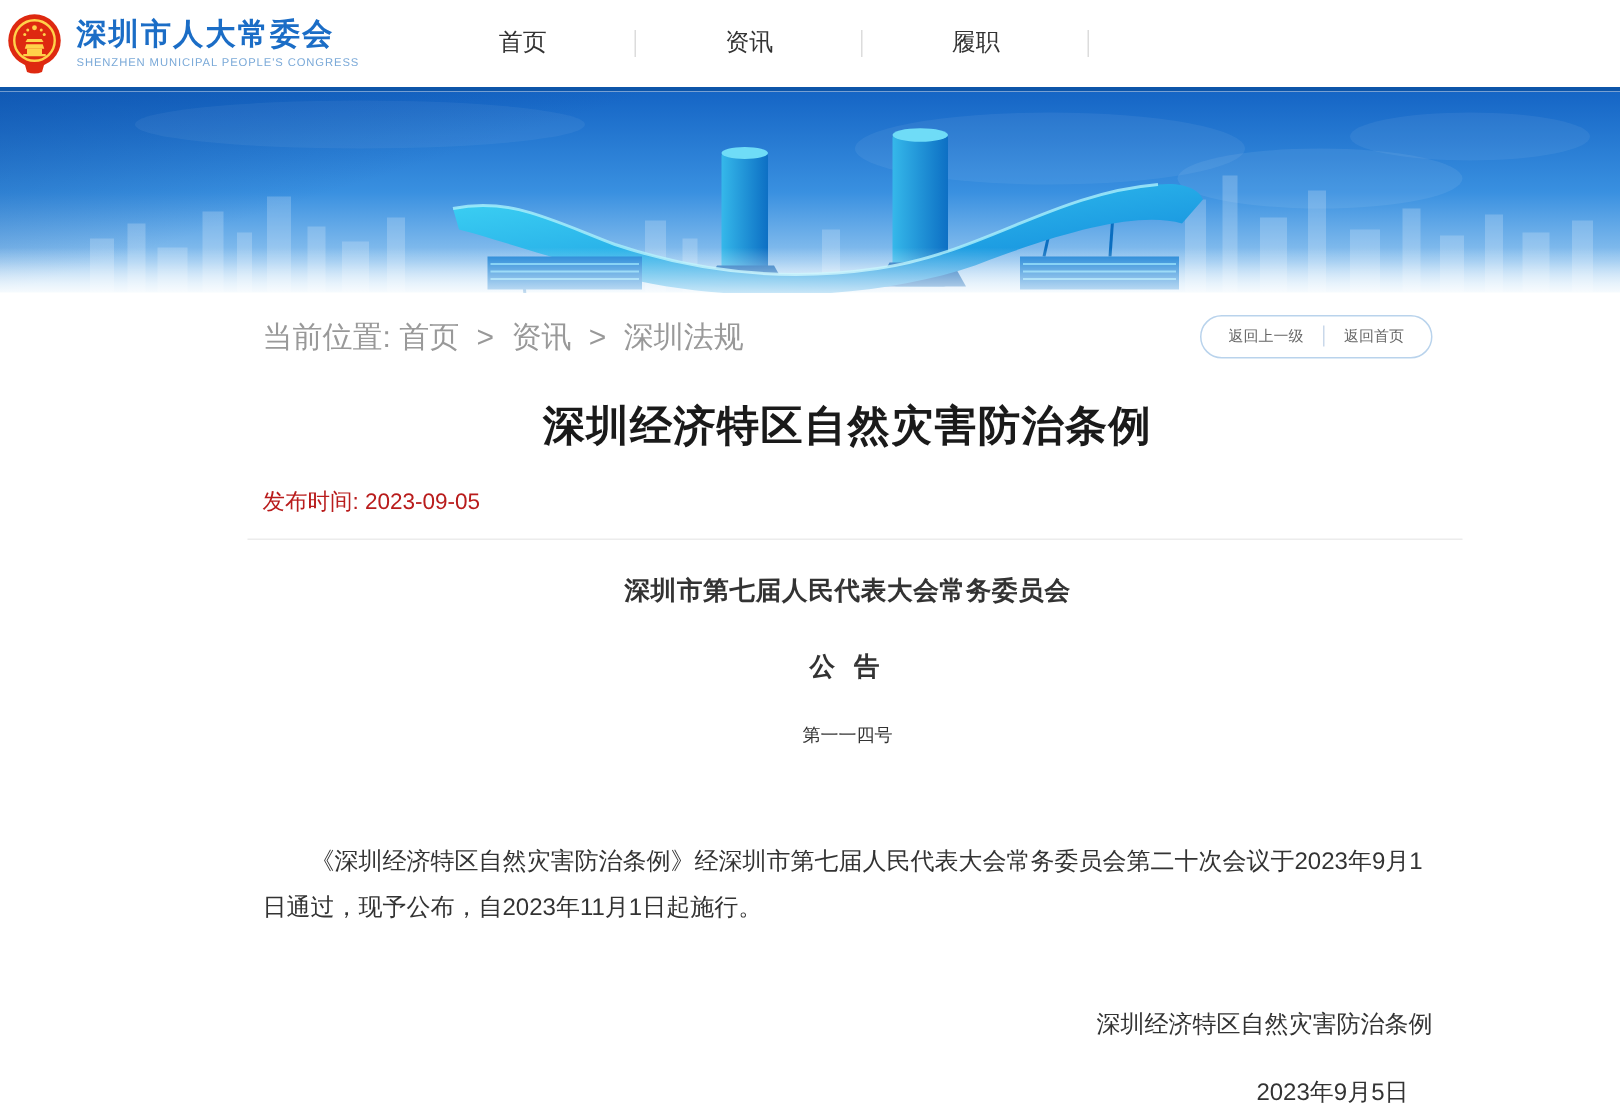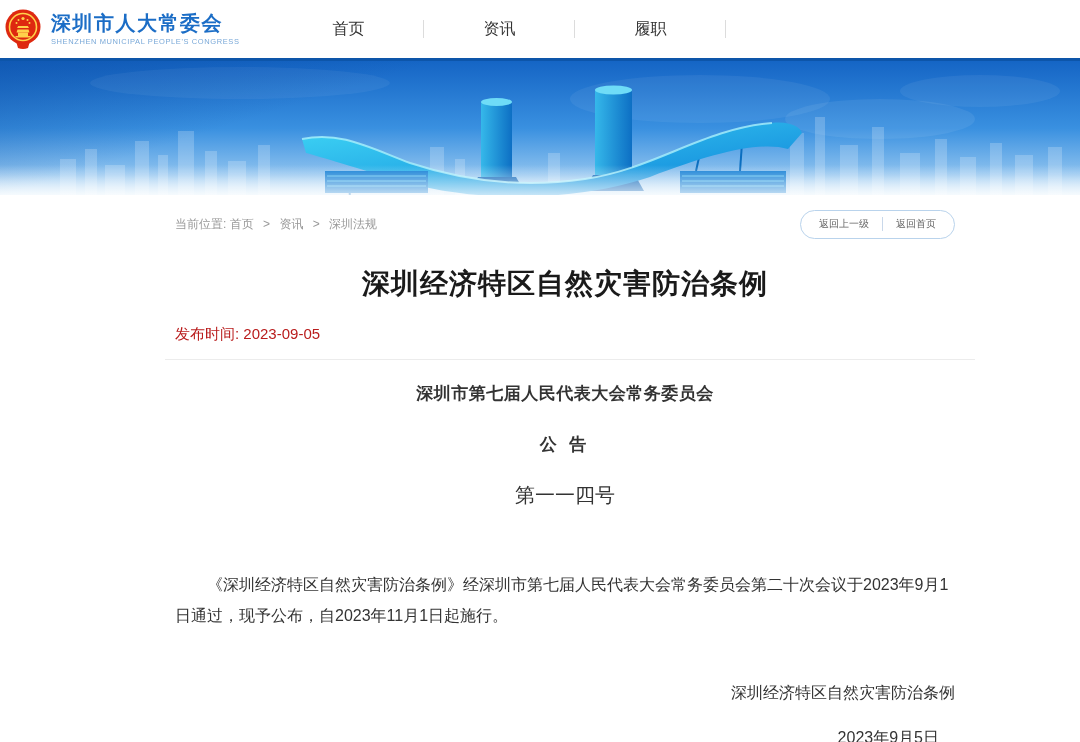--- a/index.html
+++ b/index.html
@@ -60,21 +60,21 @@
     width: 780px;
     margin-left: 175px;
     padding-top: 14px;
   }
   .toolbar-row {
     display: flex;
     justify-content: space-between;
     align-items: center;
     height: 30px;
   }
-  .breadcrumb { font-size: 12px; color: #999; }
+  .breadcrumb { font-size: 20px; color: #999; }
   .breadcrumb .crumb-link { color: #999; cursor: pointer; }
   .breadcrumb .crumb-sep { margin: 0 6px; color: #999; }
   .back-pill {
     display: flex;
     align-items: center;
     border: 1px solid #b9d3ec;
     border-radius: 15px;
     height: 29px;
     padding: 0 18px;
     background: #fff;
@@ -110,21 +110,21 @@
     margin-top: 22px;
     letter-spacing: 0.5px;
   }
   .doc-notice {
     text-align: center;
     font-weight: bold;
     font-size: 17px;
     margin-top: 28px;
     letter-spacing: 4px;
   }
-  .doc-number { text-align: center; font-size: 20px; margin-top: 26px; }
+  .doc-number { text-align: center; font-size: 12px; margin-top: 26px; }
   .doc-body {
     margin-top: 60px;
     line-height: 31px;
     text-indent: 2em;
     font-size: 16px;
     color: #333;
   }
   .doc-signature { text-align: right; font-size: 16px; margin-top: 52px; }
   .doc-sign-date { text-align: right; font-size: 16px; margin-top: 24px; padding-right: 16px; }
 </style>

